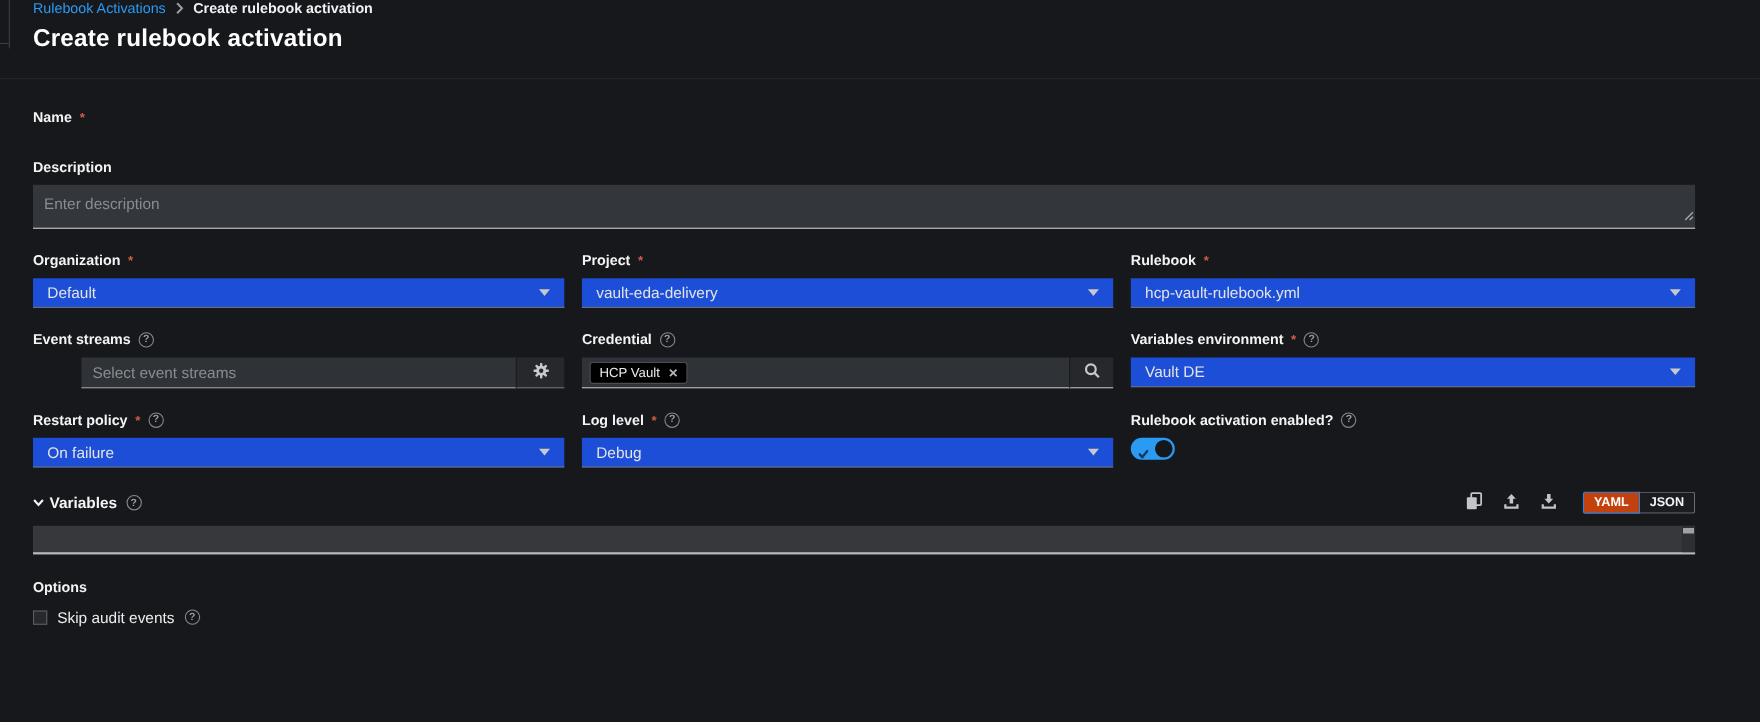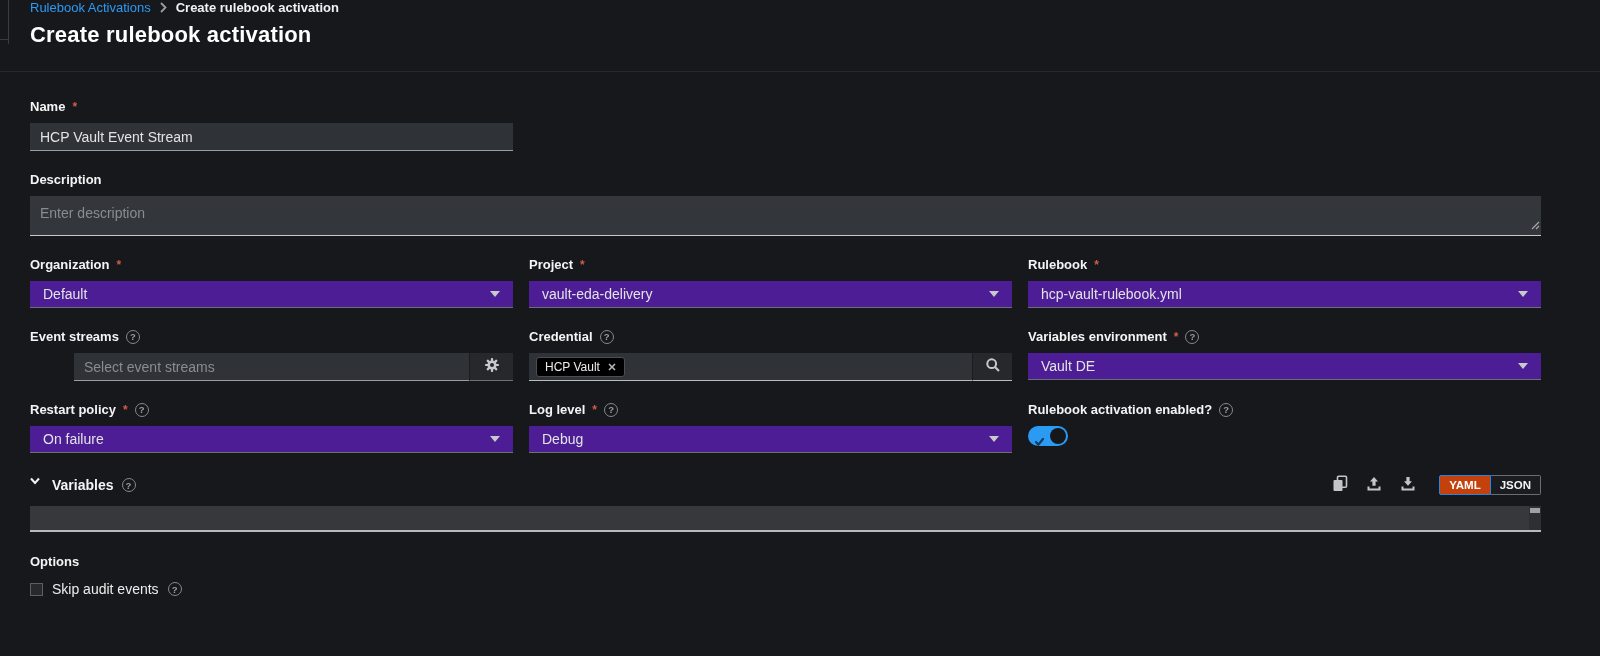--- a/index.html
+++ b/index.html
@@ -71,21 +71,21 @@
   .desc-textarea {
     width:100%; height:40px; resize:none;
     background:#33363b; border:none; border-bottom:1px solid #c6c8ca;
     color:#e2e3e5; font-size:14px; padding:9px 10px;
     font-family:"Liberation Sans", sans-serif; outline:none; display:block;
   }
   .desc-textarea::placeholder { color:#8a8d90; opacity:1; }
   .resize-grip { position:absolute; right:1px; bottom:2px; color:#a7a9ac; }
 
   .select {
-    height:27px; background:#4c1d95; border-bottom:1px solid #6c7075;
+    height:27px; background:#1d4ed8; border-bottom:1px solid #6c7075;
     display:flex; align-items:center; justify-content:space-between;
     padding:0 13px; font-size:14px; color:#e2e3e5; cursor:pointer;
   }
   .caret-down {
     width:0; height:0;
     border-left:5px solid transparent; border-right:5px solid transparent;
     border-top:6px solid #c8c9ca;
   }
 
   .input-group { display:flex; width:100%; }
@@ -113,21 +113,21 @@
     position:relative; cursor:pointer; margin-top:3px;
   }
   .switch .knob {
     position:absolute; right:2px; top:2px; width:16px; height:16px;
     border-radius:50%; background:#15171b;
   }
   .switch .check { position:absolute; left:7px; top:6px; color:#0e2f4d; }
 
   
   .vars-header { display:flex; align-items:center; width:100%; height:20px; }
-  .vars-toggle { display:flex; align-items:flex-start; gap:12px; cursor:pointer; }
+  .vars-toggle { display:flex; align-items:center; gap:5px; cursor:pointer; }
   .vars-toggle .chev { display:inline-flex; color:#f4f4f5; }
   .vars-title { font-size:14px; font-weight:bold; color:#f4f4f5; }
   .vars-header .help { margin-left:8px; }
   .vars-actions { margin-left:auto; display:flex; align-items:center; gap:8px; }
   .icon-btn {
     background:none; border:none; color:#c3c5c8; width:26px; height:22px;
     display:inline-flex; align-items:center; justify-content:center; cursor:pointer; padding:0;
   }
   .fmt-group { display:flex; margin-left:10px; }
   .fmt-btn {
@@ -173,21 +173,20 @@
 </header>
 
 <main class="content">
   <div class="form-grid">
 
     <div class="col1">
       <div class="field-label">
         <span>Name</span>
         <span class="req">*</span>
       </div>
-      <input class="text-input" type="text" value="HCP Vault Event Stream" style="">
     </div>
 
     <div class="span-all">
       <div class="field-label">
         <span>Description</span>
       </div>
       <div class="desc-wrap">
         <textarea class="desc-textarea" placeholder="Enter description" style=""></textarea>
         <span class="resize-grip">
           <svg width="9" height="9" viewBox="0 0 9 9">

